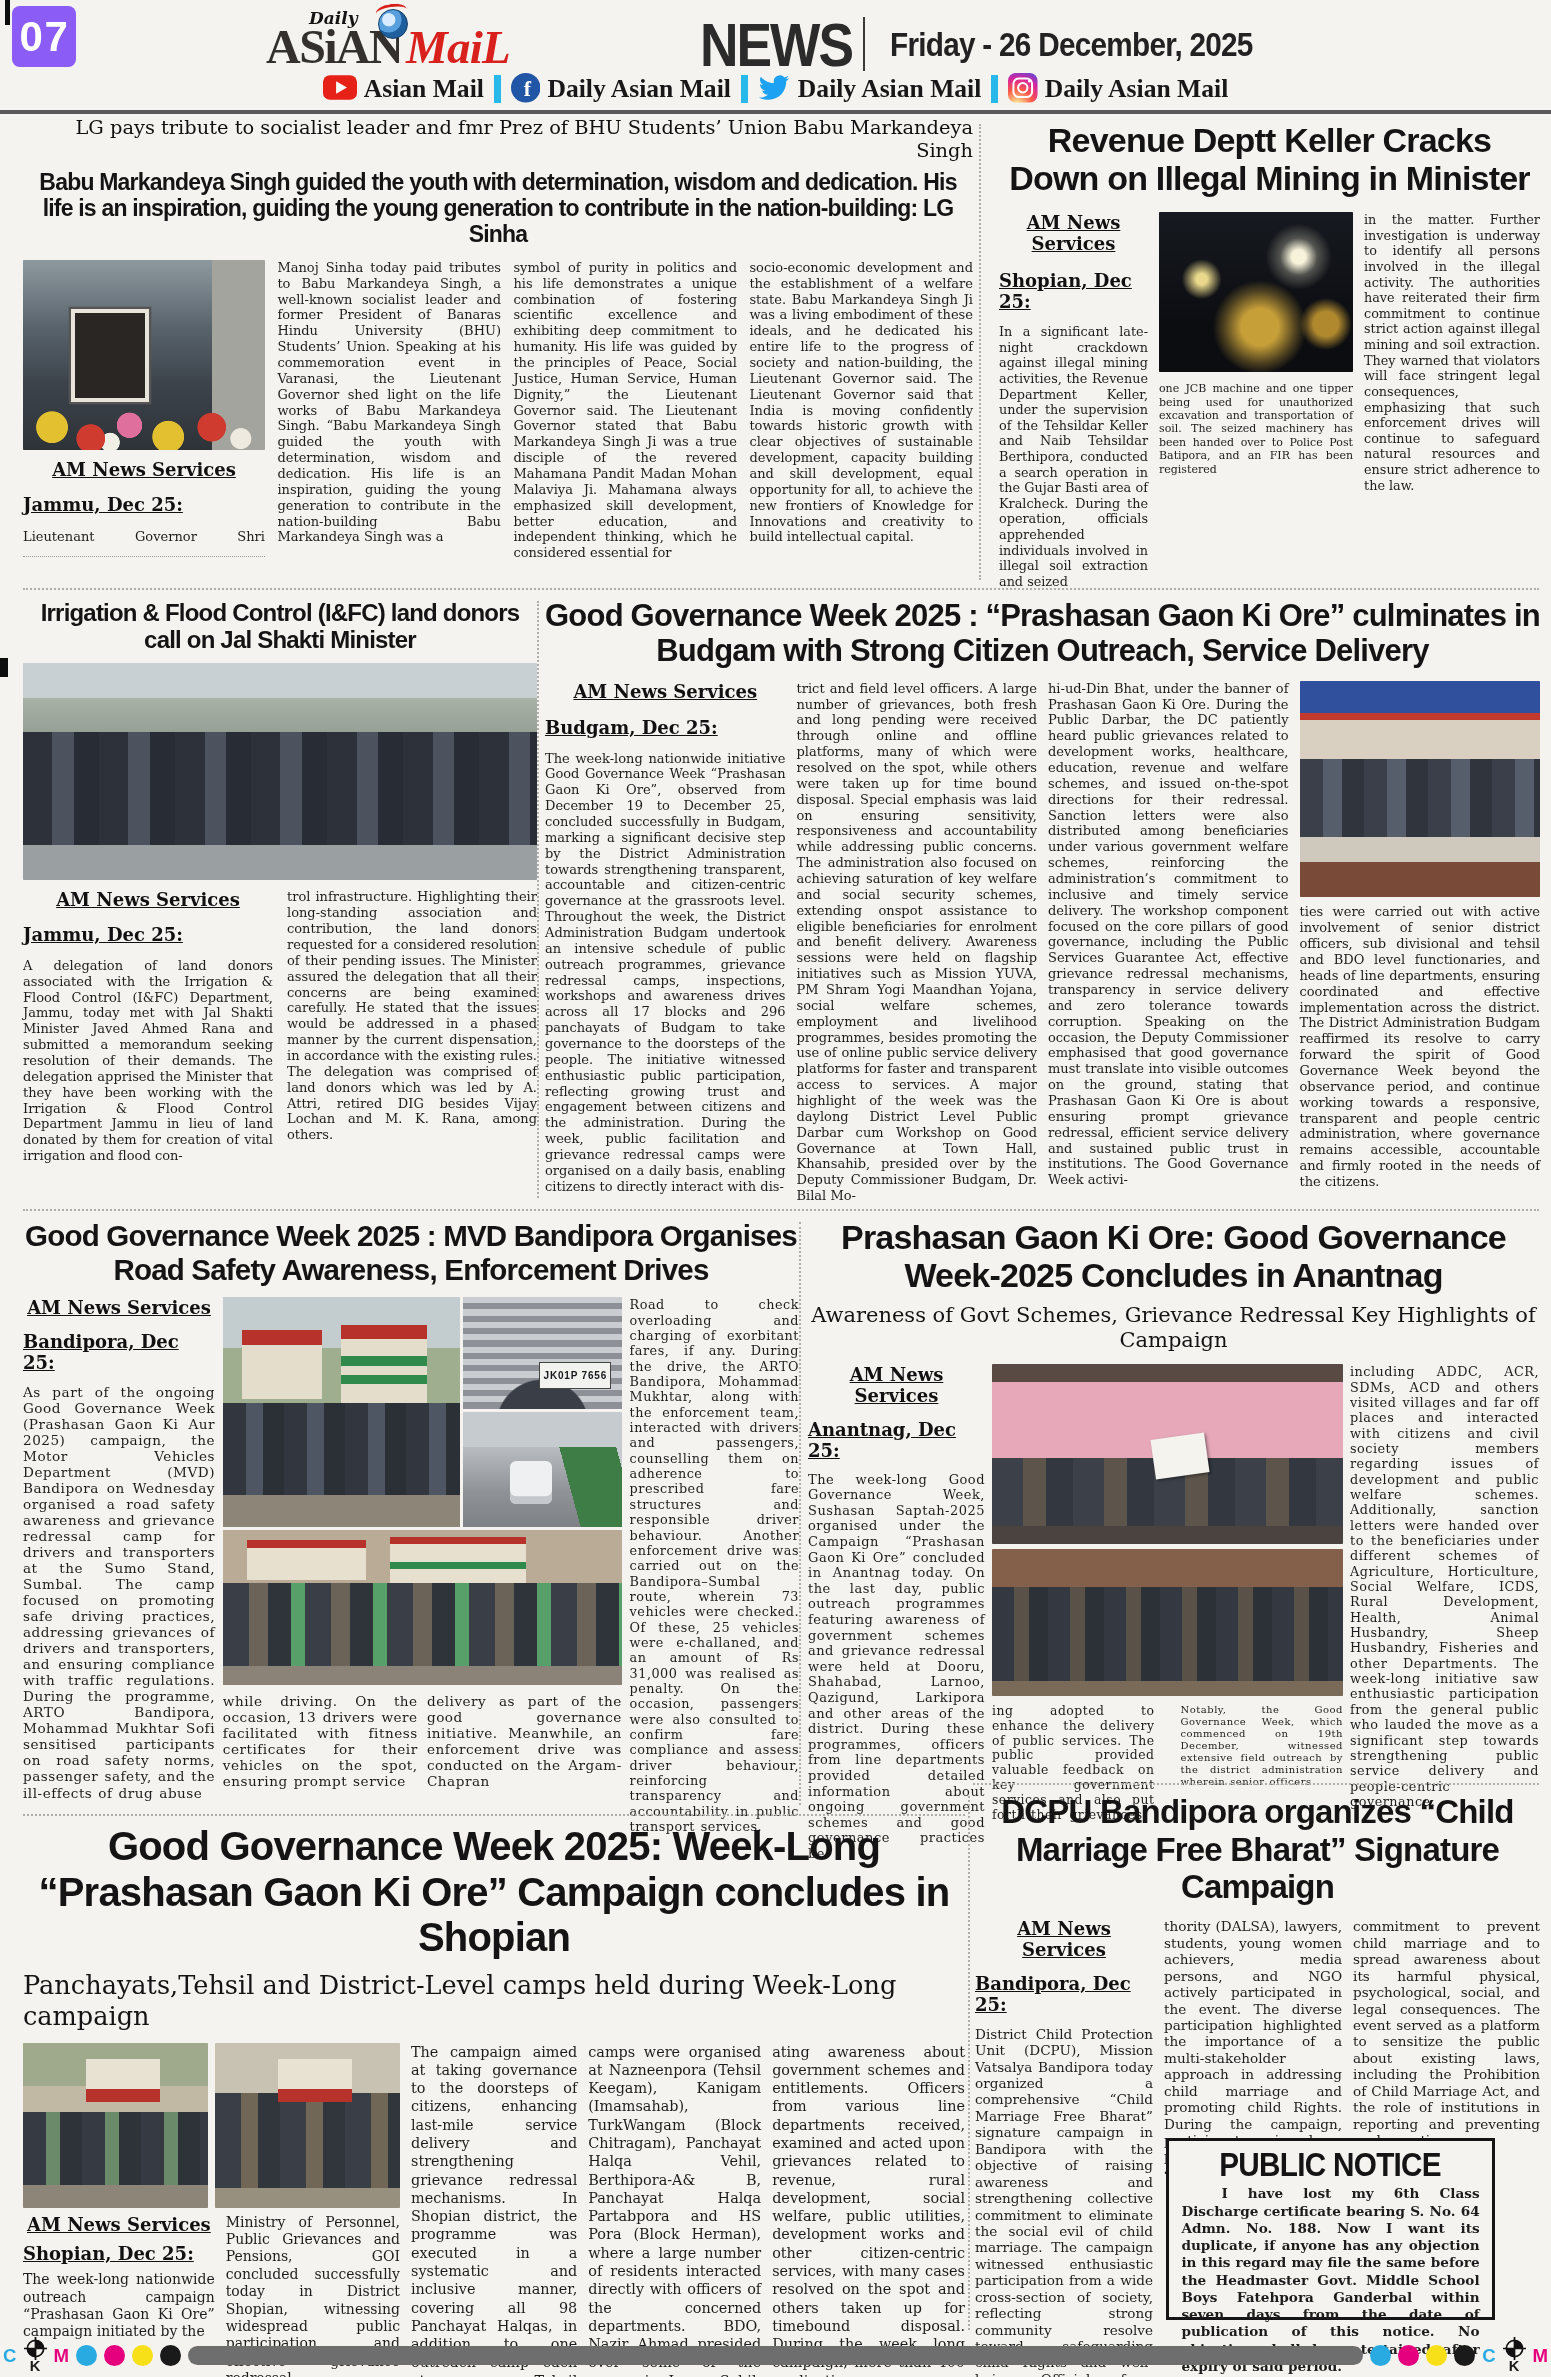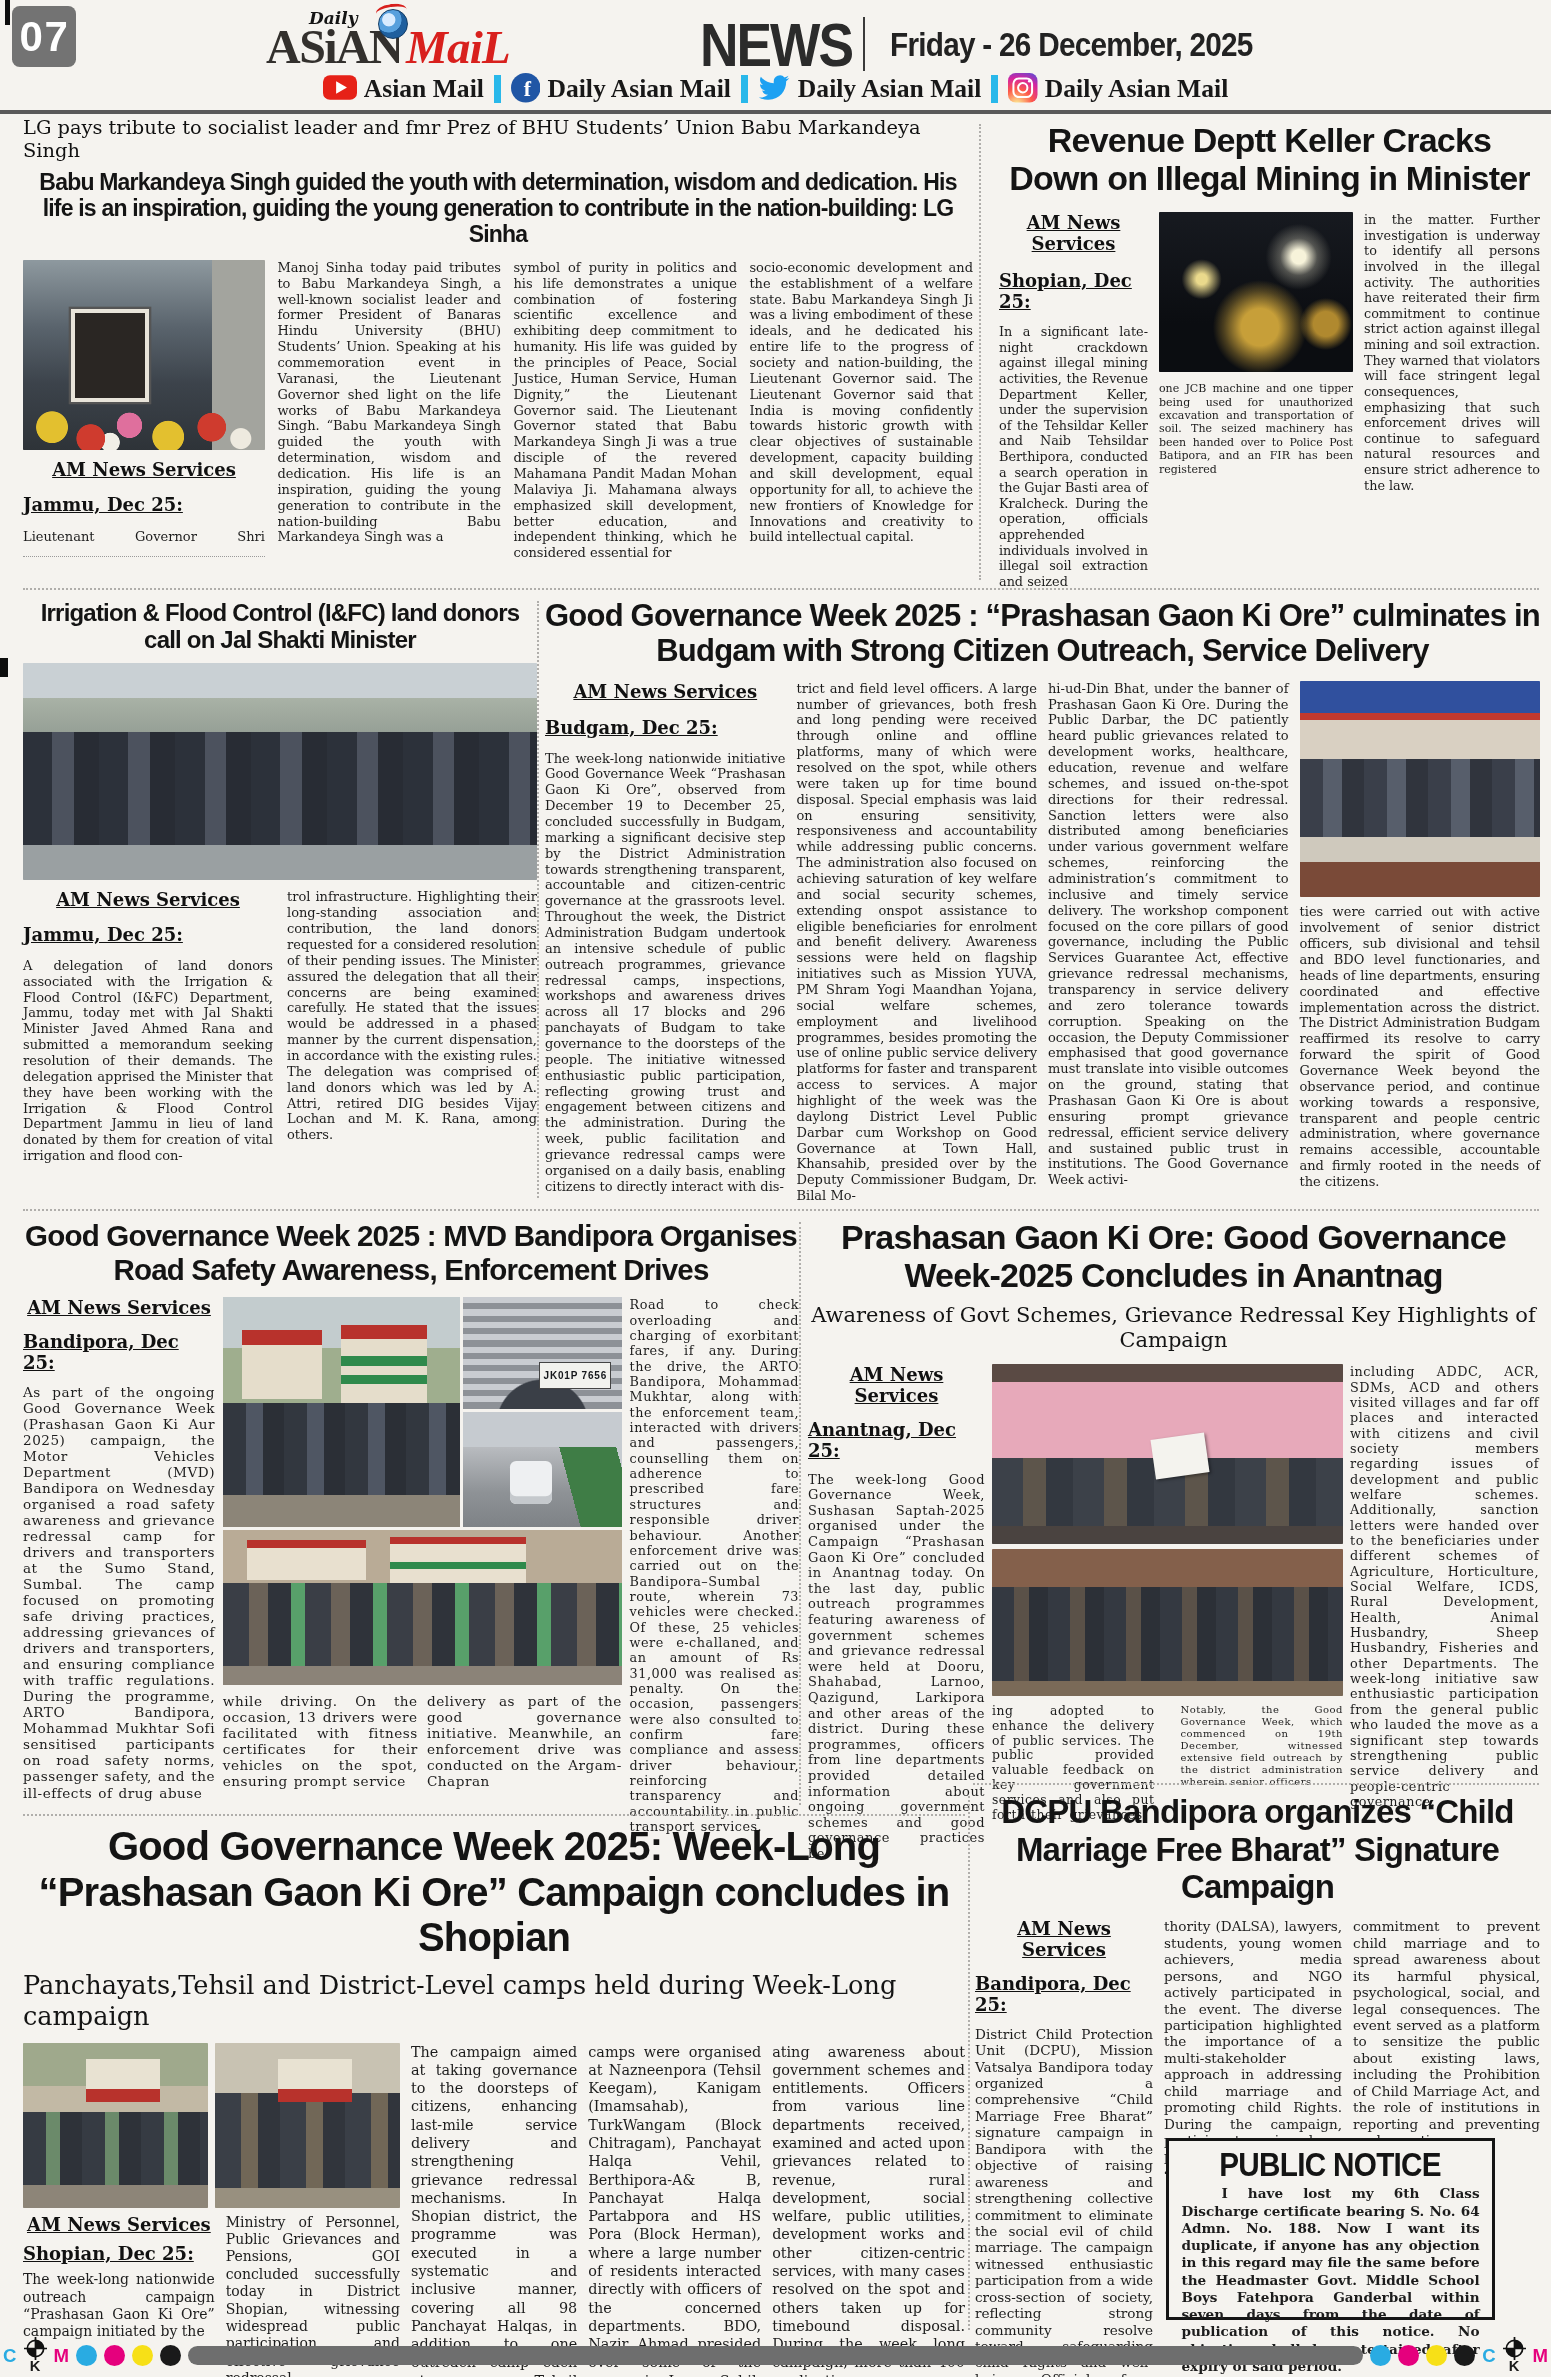--- a/index.html
+++ b/index.html
@@ -1,20 +1,20 @@
 <!DOCTYPE html>
 <html style="font-size:12.4px"><head>
 <meta charset="utf-8">
 <style>
   html,body{margin:0;padding:0;background:#d8d6d2;}
   .page{position:relative;width:1551px;height:2377px;background:#f5f3ef;margin:0 auto;overflow:hidden;
         font-family:"DejaVu Serif",serif;color:#1c1c1c;}
   
   .corner-tick{position:absolute;background:#0d0d0d;}
-  .pgnum{position:absolute;left:12.4px;top:6.2px;width:64px;height:61px;background:#737373;border-radius:7.8px;
+  .pgnum{position:absolute;left:12.4px;top:6.2px;width:64px;height:61px;background:#8b5cf6;border-radius:7.8px;
          display:flex;align-items:center;justify-content:center;}
   .pgnum span{font-family:"Liberation Sans",sans-serif;font-weight:800;font-size:42px;color:#fff;letter-spacing:1.6px;}
   .masthead{position:absolute;left:194px;top:7.8px;width:388px;text-align:center;}
   .mh-daily{font-family:"DejaVu Serif",serif;font-weight:700;font-style:italic;font-size:17px;color:#141414;
             text-align:left;margin-left:115px;margin-bottom:-4.7px;}
   .mh-row{position:relative;display:inline-block;line-height:1;}
   .mh-asian{font-family:"Liberation Serif",serif;font-weight:700;font-size:48px;color:#33302d;letter-spacing:-1.6px;}
   .mh-mail{font-family:"Liberation Serif",serif;font-weight:700;font-style:italic;font-size:47px;color:#d8201d;letter-spacing:-0.8px;}
   .mh-globe{position:absolute;left:46%;top:-14px;width:28px;height:28px;border-radius:50%;
             background:radial-gradient(circle at 35% 35%,#d9ecff 0 6.2px,#57a0dd 7px 12.4px,#1f5f9e 13px);
@@ -27,21 +27,21 @@
   .pg-date{position:absolute;left:890px;top:26px;font-family:"Liberation Sans",sans-serif;font-weight:800;
             font-size:33px;color:#222;letter-spacing:-0.8px;transform:scaleX(.9);transform-origin:left top;}
   
   .social{position:absolute;left:0;top:73px;width:100%;display:flex;align-items:center;justify-content:center;gap:10px;}
   .social-item{display:flex;align-items:center;gap:7px;}
   .social-label{font-family:"Liberation Serif",serif;font-weight:700;font-size:25.6px;color:#181818;}
   .sep-bar{width:7px;height:28px;background:#29b8ea;}
   .social-rule{position:absolute;left:0;top:110px;width:1551px;height:3.9px;background:#5a5a5a;}
   
   .article{position:absolute;}
-  .kicker{font-family:"DejaVu Serif",serif;font-size:19.4px;line-height:1.2;text-align:left;color:#101010;}
+  .kicker{font-family:"DejaVu Serif",serif;font-size:19.4px;line-height:1.2;text-align:right;color:#101010;}
   .hl{font-family:"Liberation Sans",sans-serif;font-weight:800;color:#141414;text-align:center;letter-spacing:-0.8px;line-height:1.14;}
   .subhead{font-family:"DejaVu Serif",serif;text-align:center;color:#141414;line-height:1.2;}
   .byline{font-family:"DejaVu Serif",serif;font-weight:700;font-size:18px;text-decoration:underline;text-align:center;color:#111;}
   .dateline{font-family:"DejaVu Serif",serif;font-weight:700;font-size:18px;text-decoration:underline;text-align:left;color:#111;}
   .body{font-size:13px;line-height:1.22;text-align:justify;color:#1d1d1d;}
   .cols{display:flex;}
   .caption{font-size:13px;text-align:justify;text-align-last:justify;}
   .hsep{position:absolute;border-top:2.3px dotted #b0aeab;}
   .vsep{position:absolute;border-left:2.3px dotted #b0aeab;}
   .mini-rule{border-top:1.6px dotted #9a9a9a;margin-top:12.4px;}

